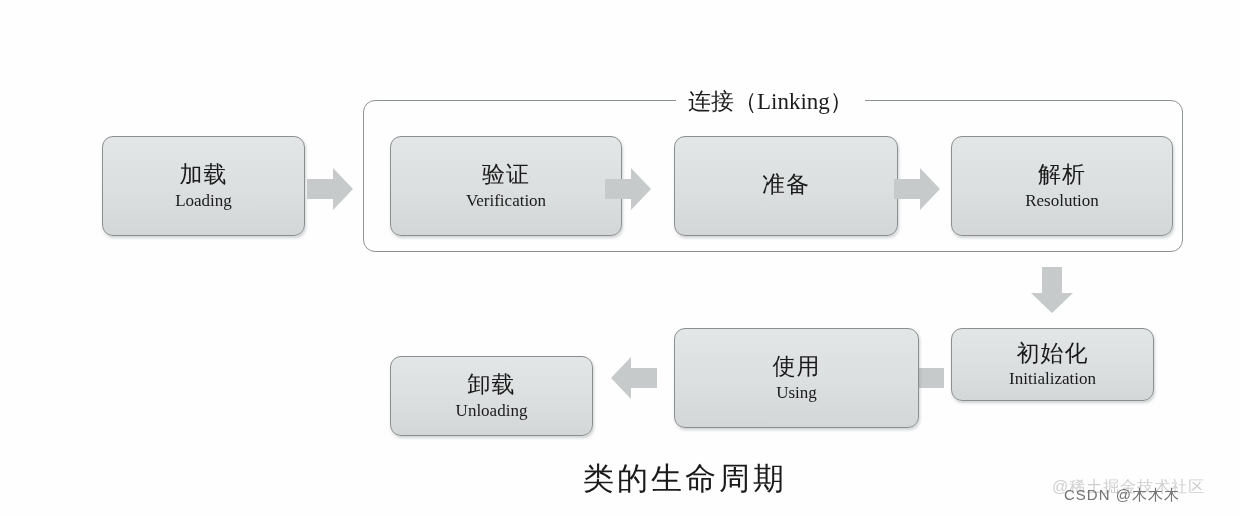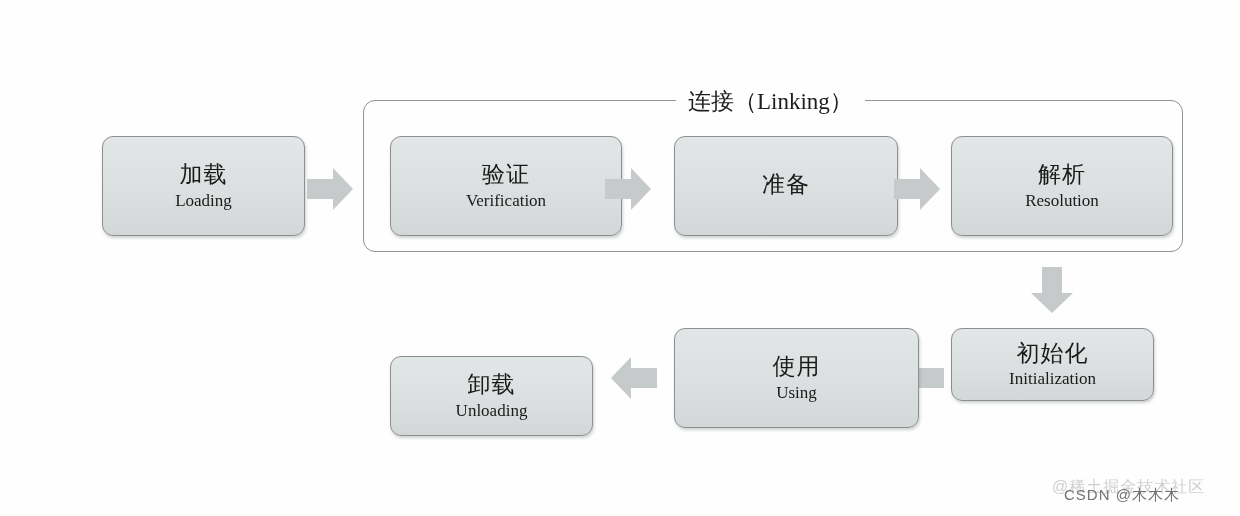--- a/index.html
+++ b/index.html
@@ -167,17 +167,18 @@
     <svg width="46" height="42" viewBox="0 0 46 42">
       <path d="M46 11 L20 11 L20 0 L0 21 L20 42 L20 31 L46 31 Z" fill="#c6cacb"></path>
     </svg>
   </div>
 
   <div class="node" style="left:390px; top:308px; width:203px; height:80px;margin-top:48px;">
     <span class="cn">卸载</span>
     <span class="en">Unloading</span>
   </div>
 
+  <div class="caption" style="left:583px; top:458px;">类的生命周期</div>
 
   <div class="wm wm-primary" style="left:1052px; top:477px;">@稀土掘金技术社区</div>
   <div class="wm wm-secondary" style="left:1064px; top:486px;">CSDN @木木木</div>
 
 </div>
 
 </body></html>

